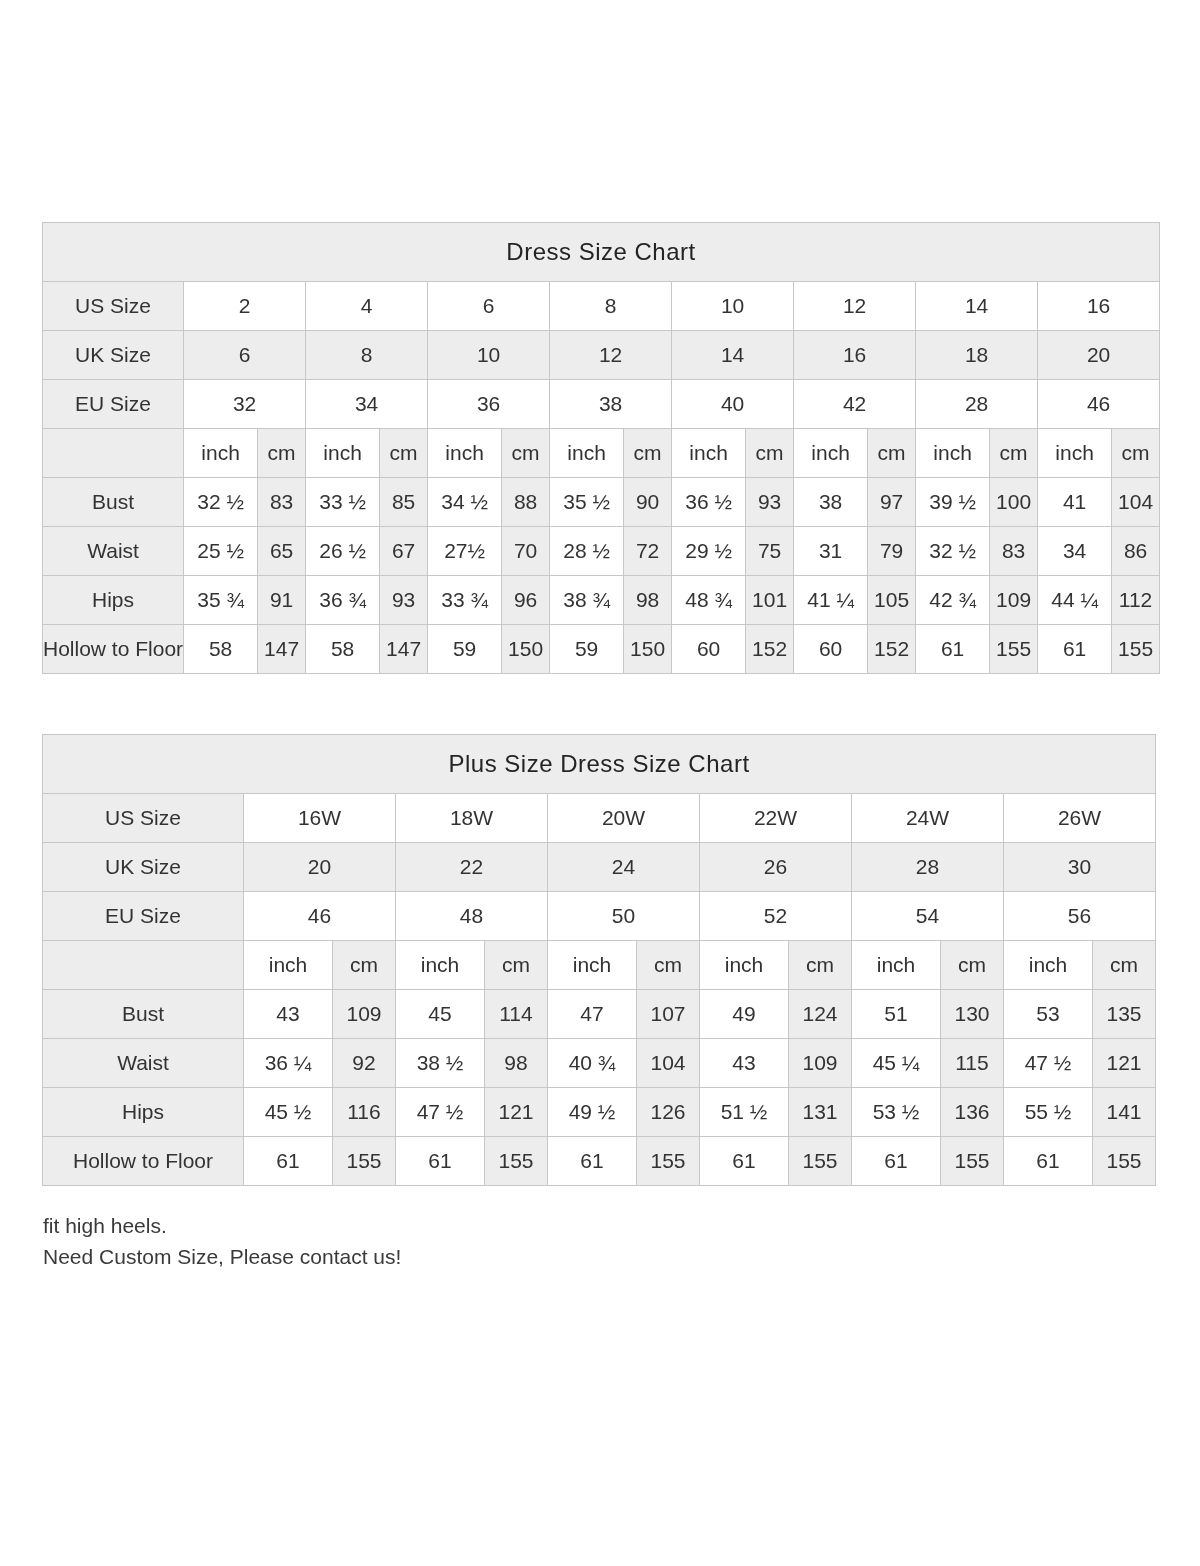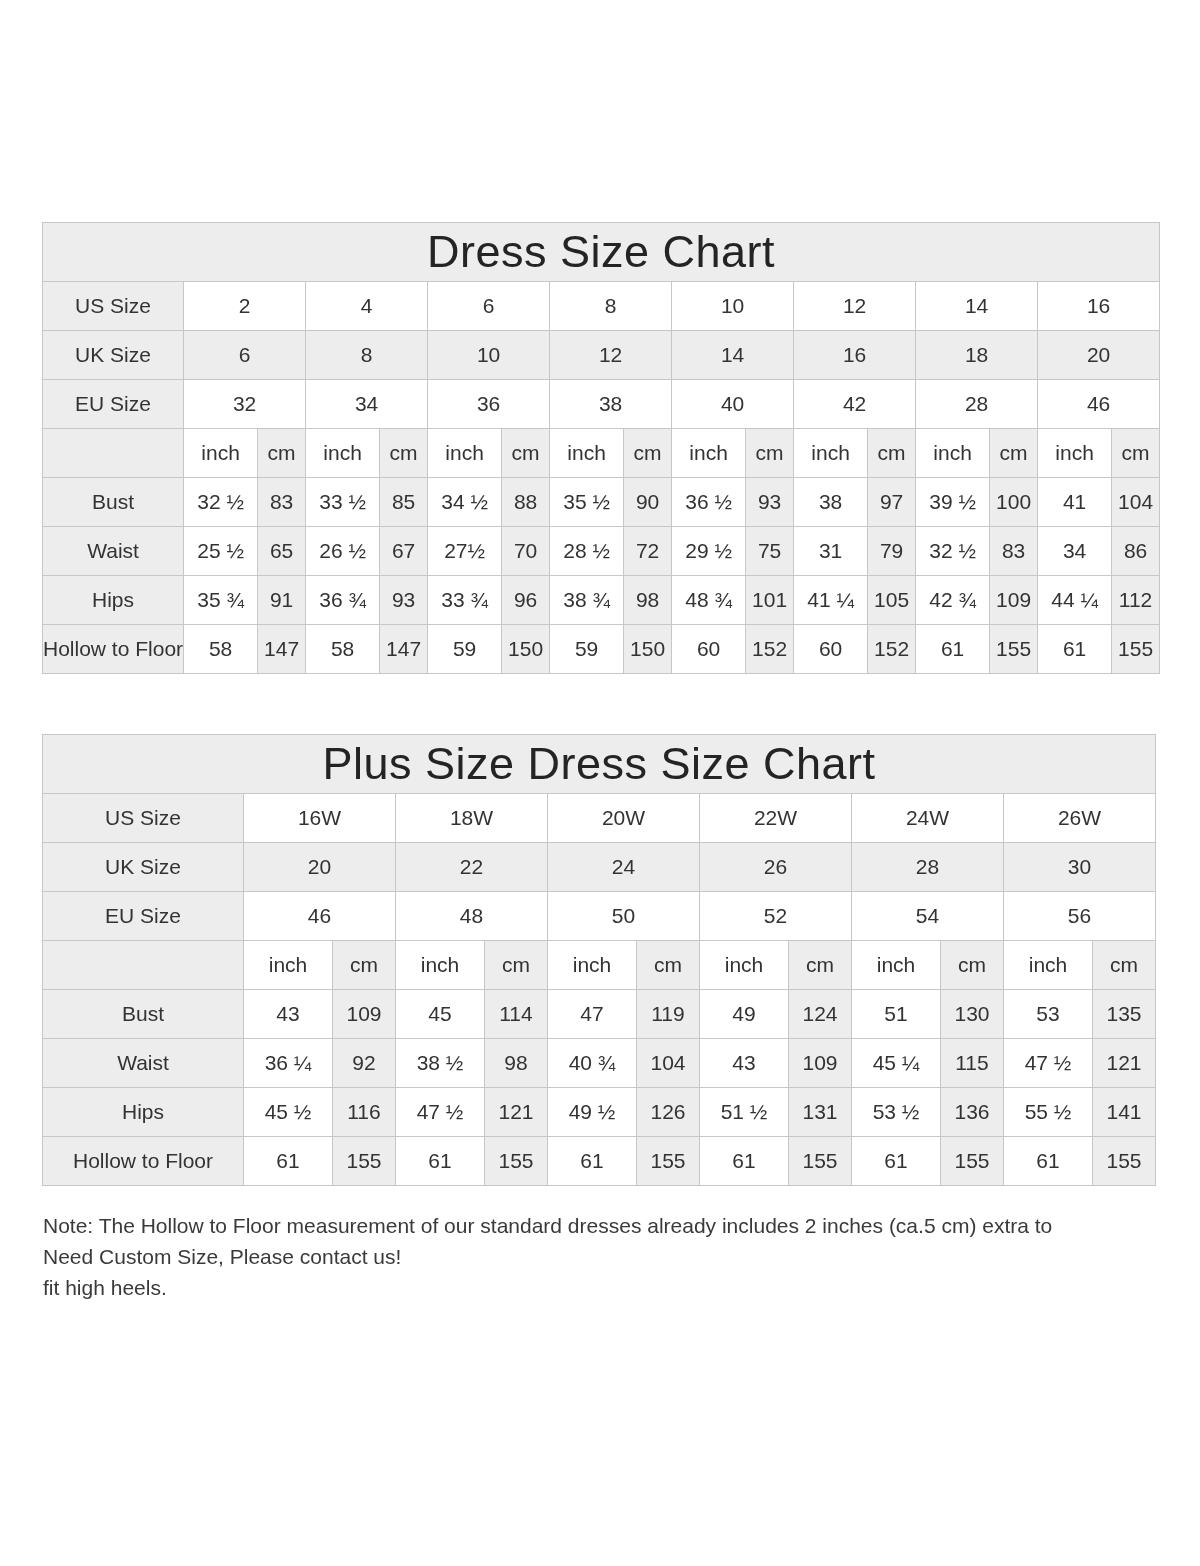--- a/index.html
+++ b/index.html
@@ -21,21 +21,21 @@
     vertical-align: middle;
     height: 48px;
     font-size: 21px;
     color: #333333;
     padding: 0;
     white-space: nowrap;
     overflow: hidden;
   }
   table.chart td.title-cell {
     height: 58px;
-    font-size: 45px;
+    font-size: 24px;
     color: #242424;
     letter-spacing: 0.5px;
   }
   .g { background: #ededed; }
   .t1 { margin-top: 222px; }
   .t2 { margin-top: 60px; }
   .note {
     margin: 24px 0 0 43px;
     font-size: 21px;
     line-height: 31px;
@@ -264,21 +264,21 @@
           <td>inch</td>
           <td class="g">cm</td>
         </tr>
         <tr>
           <td class="g">Bust</td>
           <td>43</td>
           <td class="g">109</td>
           <td>45</td>
           <td class="g">114</td>
           <td>47</td>
-          <td class="g">119</td>
+          <td class="g">107</td>
           <td>49</td>
           <td class="g">124</td>
           <td>51</td>
           <td class="g">130</td>
           <td>53</td>
           <td class="g">135</td>
         </tr>
         <tr>
           <td class="g">Waist</td>
           <td>36 ¼</td>
@@ -321,18 +321,17 @@
           <td class="g">155</td>
           <td>61</td>
           <td class="g">155</td>
           <td>61</td>
           <td class="g">155</td>
         </tr>
       </tbody>
   </table>
 
   <div class="note">
-    <div>Note: The Hollow to Floor measurement of our standard dresses already includes 2 inches (ca.5 cm) extra to</div>
+    <div>fit high heels.</div>
     <div>Need Custom Size, Please contact us!</div>
-    <div>fit high heels.</div>
   </div>
 
 </div>
 
 </body></html>

